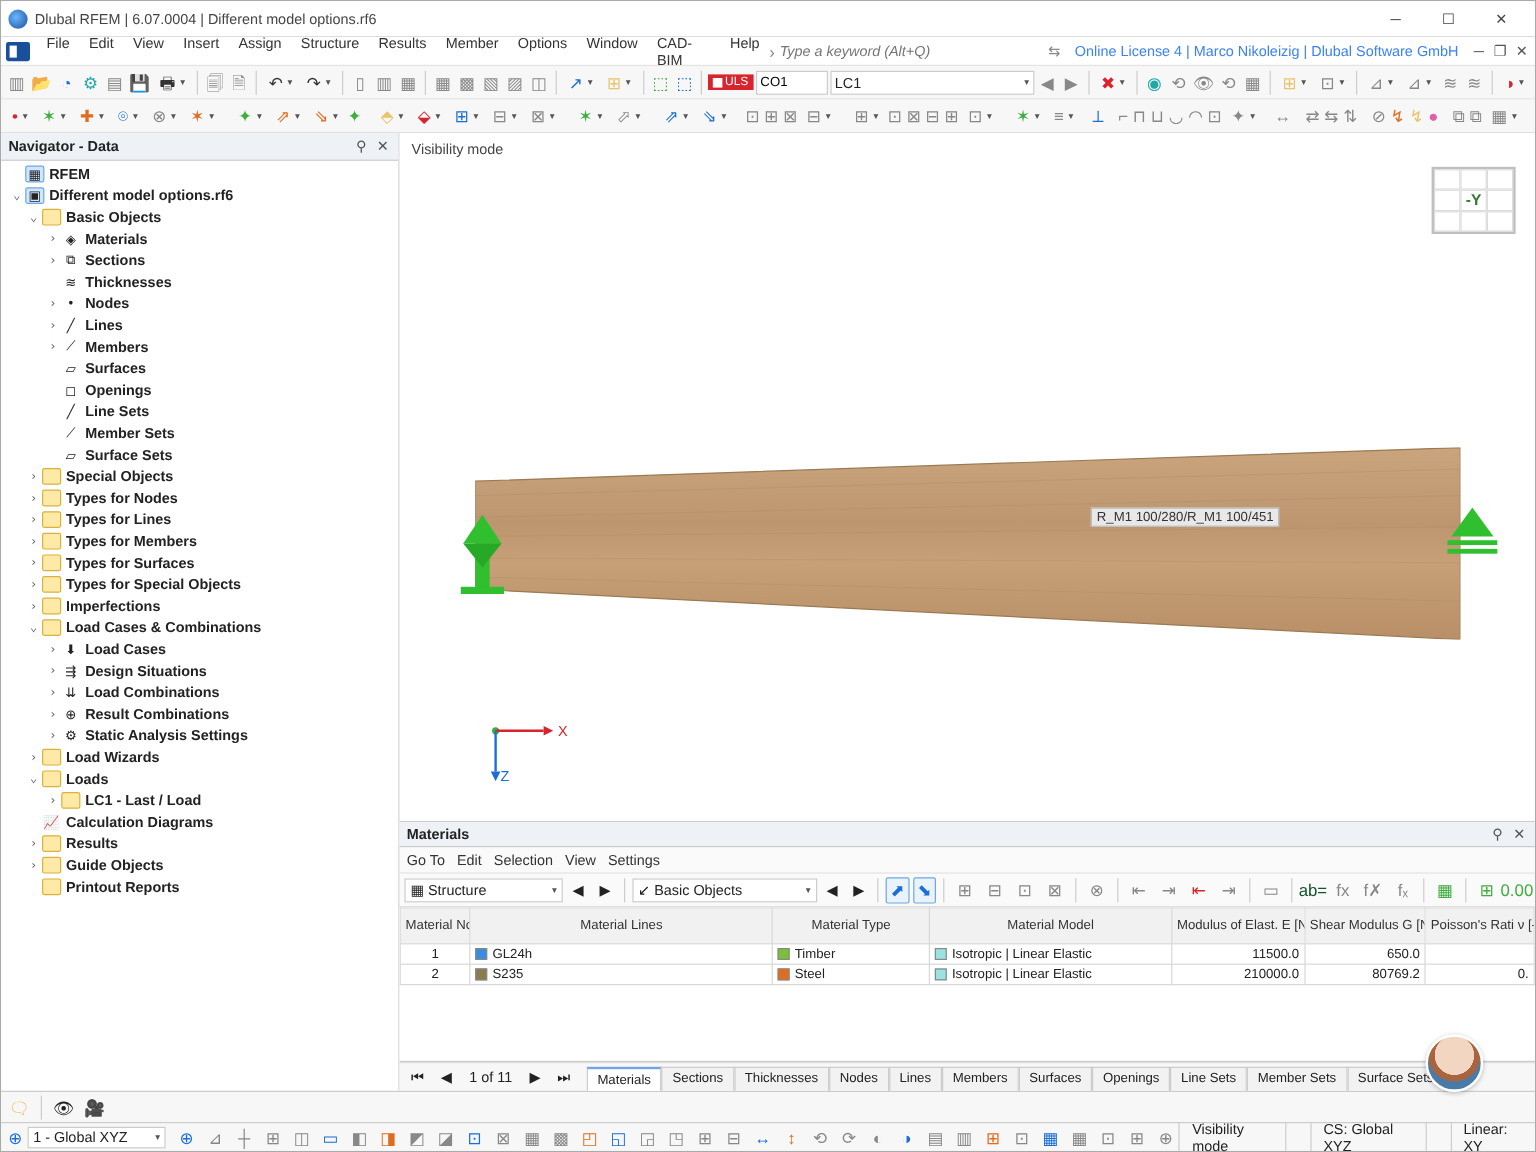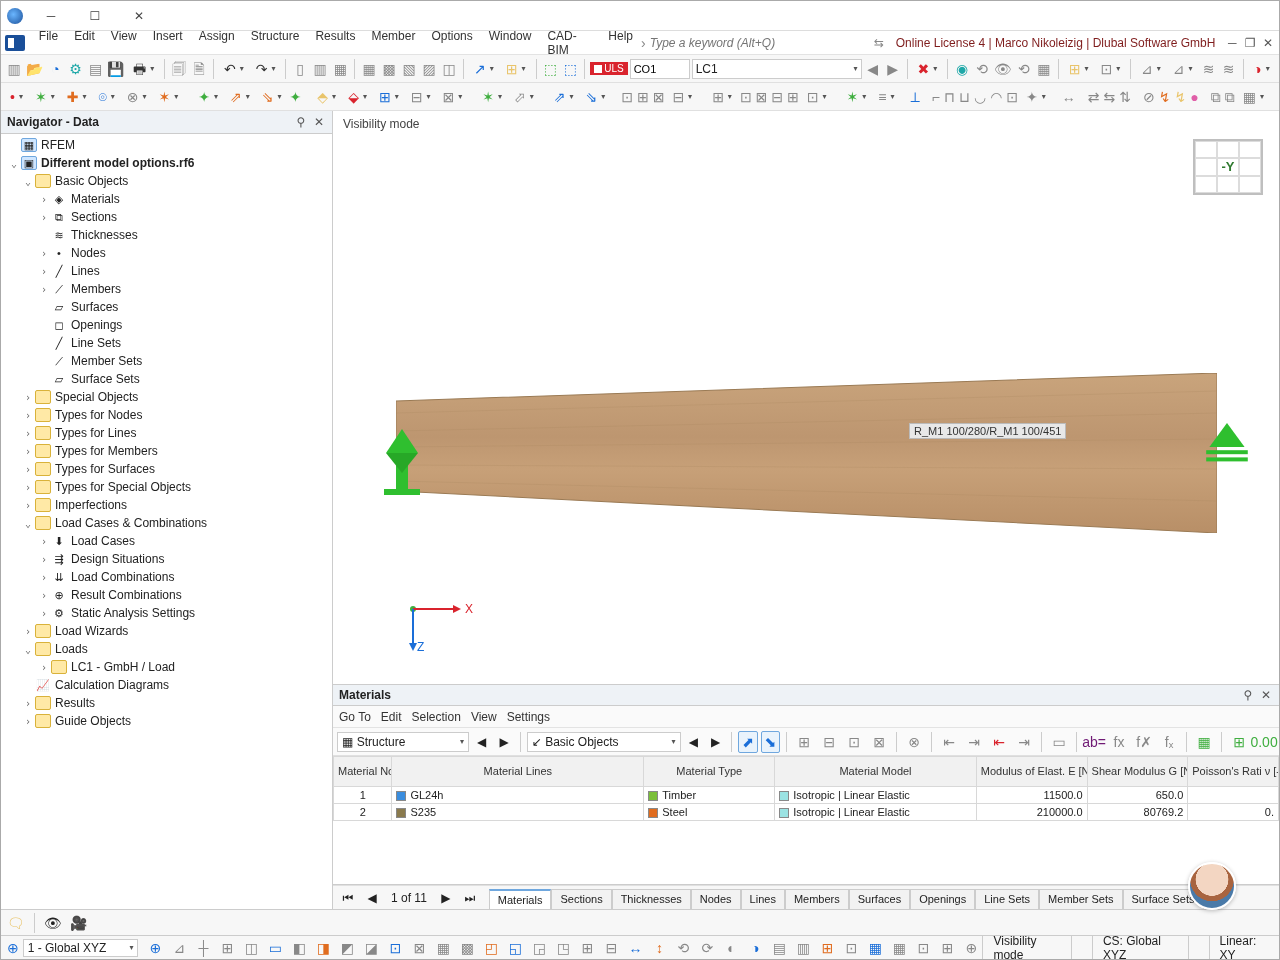--- a/index.html
+++ b/index.html
@@ -12,21 +12,21 @@
   .title-bar .title-text { flex: 1; color: #444; }
   .title-bar .win-btn { width: 44px; height: 28px; display:flex; align-items:center; justify-content:center; color:#444; }
 
   
   .menu-bar { height: 24px; display:flex; align-items:center; padding: 0 4px; border-bottom:1px solid #e3e3e3; background:#fff; }
   .menu-bar .logo { width:20px; height:16px; background:#1a4f99; margin-right:6px; border-radius:2px; position:relative; }
   .menu-bar .logo::after { content:""; position:absolute; left:3px; top:3px; width:6px; height:10px; background:#fff; }
   .menu-item { padding: 3px 8px; color:#333; cursor:default; }
   .menu-spacer { flex:1; }
   .menu-search { width:220px; height:20px; border:none; color:#888; font-style:italic; background:transparent; }
-  .menu-right-text { color:#7f1d1d; padding:0 6px; white-space:nowrap; }
+  .menu-right-text { color:#3b82f6; padding:0 6px; white-space:nowrap; }
   .mini-btn { width:14px; height:14px; margin-left:4px; color:#555; display:flex; align-items:center; justify-content:center; }
 
   
   .toolbar-row { height: 28px; background:#f7f7f7; border-bottom:1px solid #e0e0e0; display:flex; align-items:center; padding:0 4px; gap:2px; }
   .tb-btn { width:22px; height:22px; border:1px solid transparent; display:flex; align-items:center; justify-content:center; border-radius:2px; }
   .tb-sep { width:1px; height:20px; background:#ccc; margin:0 3px; }
   .tb-btn.wide { width:auto; padding:0 4px; gap:3px; }
   .dd-arrow { font-size:8px; color:#555; margin-left:1px; }
   .glyph { font-size:14px; line-height:1; }
   .uls-badge { background:#d9232d; color:#fff; font-size:10px; padding:1px 4px; display:inline-flex; align-items:center; gap:2px;}
@@ -42,21 +42,21 @@
   .nav-header .title { font-weight:bold; flex:1; }
   .nav-header .pin { width:14px; text-align:center; color:#555; }
   .nav-header .close { width:14px; text-align:center; color:#555; margin-left:4px; }
   .tree { flex:1; overflow:auto; padding:2px 0 2px 4px; font-size:12px; }
   .tree-row { display:flex; align-items:center; height:18px; padding-right:4px; white-space:nowrap;}
   .exp { width:14px; text-align:center; color:#666; font-size:10px; font-family: monospace; }
   .exp.none { visibility:hidden; }
   .ticon { width:16px; height:14px; margin-right:3px; display:inline-flex; align-items:center; justify-content:center; font-size:11px;}
   .ticon.folder { background:#ffe9a6; border:1px solid #d9b23a; border-radius:2px; }
   .ticon.file { background:#cfe6ff; border:1px solid #6fa7de; border-radius:2px; }
-  .tree-row .label { padding-left:1px; }
+  .tree-row .label { padding-left:1px;font-weight:bold; }
   .tree-row.bold .label { font-weight:bold; }
   .indent-0 { padding-left: 2px; }
   .indent-1 { padding-left: 16px; }
   .indent-2 { padding-left: 32px; }
 
   
   .viewport-wrap { flex:1; display:flex; flex-direction:column; min-width:0; }
   .viewport { flex:1; position:relative; background:#fff; overflow:hidden; }
   .vp-label { position:absolute; left:10px; top:6px; color:#444; }
   .view-cube { position:absolute; right:16px; top:28px; width:70px; height:56px; border:2px solid #bfbfbf; display:grid; grid-template-columns:1fr 1fr 1fr; grid-template-rows:1fr 1fr 1fr; background:#fff;}
@@ -101,20 +101,21 @@
 
   .avatar { position:absolute; right:44px; bottom:50px; width:48px; height:48px; border-radius:50%; background: radial-gradient(circle at 50% 35%, #f3d6c2 0 45%, #a8643f 46% 60%, #4a7aa8 61% 100%); border:2px solid #fff; box-shadow:0 1px 4px rgba(0,0,0,0.25);}
 </style>
 </head>
 <body>
 
 <div id="app">
 
   <div class="title-bar">
     <div class="app-icon"></div>
+    <div class="title-text">Dlubal RFEM | 6.07.0004 | Different model options.rf6</div>
     <div class="win-btn">─</div>
     <div class="win-btn">☐</div>
     <div class="win-btn close-btn">✕</div>
   </div>
 
   <div class="menu-bar">
     <div class="logo"></div>
     <div id="menus" style="display: flex;">
         <span class="menu-item">File</span>
         <span class="menu-item">Edit</span>
@@ -630,36 +631,41 @@
             <span class="label">Load Wizards</span>
           </div>
           <div class="tree-row indent-1">
             <span class="exp">⌄</span>
             <span class="ticon folder"></span>
             <span class="label">Loads</span>
           </div>
           <div class="tree-row indent-2">
             <span class="exp">›</span>
             <span class="ticon folder"></span>
-            <span class="label">LC1 - GmbH / Load</span>
+            <span class="label">LC1 - Last / Load</span>
           </div>
           <div class="tree-row indent-1">
             <span class="exp none"></span>
             <span class="ticon ">📈</span>
             <span class="label">Calculation Diagrams</span>
           </div>
           <div class="tree-row indent-1">
             <span class="exp">›</span>
             <span class="ticon folder"></span>
             <span class="label">Results</span>
           </div>
           <div class="tree-row indent-1">
             <span class="exp">›</span>
             <span class="ticon folder"></span>
             <span class="label">Guide Objects</span>
+          </div>
+          <div class="tree-row indent-1">
+            <span class="exp none"></span>
+            <span class="ticon folder"></span>
+            <span class="label">Printout Reports</span>
           </div>
         </div>
     </div>
 
     <div class="viewport-wrap">
       <div class="viewport">
         <div class="vp-label">Visibility mode</div>
         <div class="view-cube">
           <div></div>
             <div></div>
@@ -787,21 +793,21 @@
               </div>
               <div class="tb-btn">
                 <span class="glyph" style="color: rgb(136, 136, 136);">⇥</span>
               </div>
               <div class="tb-sep"></div>
               <div class="tb-btn">
                 <span class="glyph" style="color: rgb(136, 136, 136);">▭</span>
               </div>
               <div class="tb-sep"></div>
               <div class="tb-btn">
-                <span class="glyph" style="color: #701a75;">ab=</span>
+                <span class="glyph" style="color: #14532d;">ab=</span>
               </div>
               <div class="tb-btn">
                 <span class="glyph" style="color: rgb(136, 136, 136);">fx</span>
               </div>
               <div class="tb-btn">
                 <span class="glyph" style="color: rgb(136, 136, 136);">f✗</span>
               </div>
               <div class="tb-btn">
                 <span class="glyph" style="color: rgb(136, 136, 136);">fₓ</span>
               </div>

